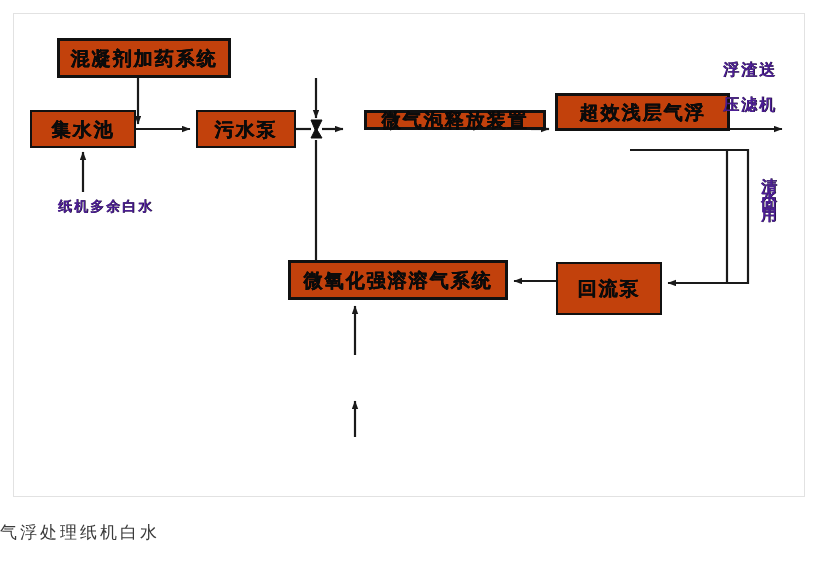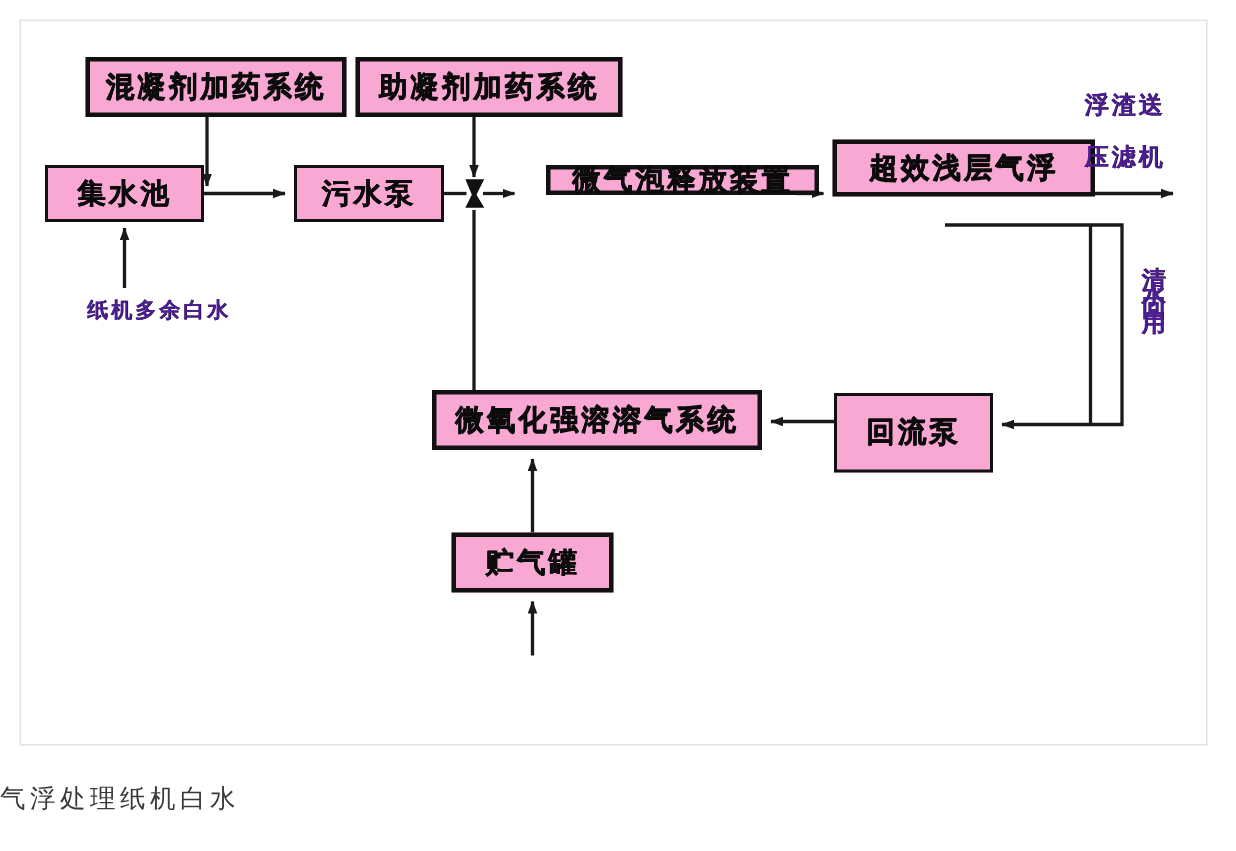--- a/index.html
+++ b/index.html
@@ -30,21 +30,21 @@
     height: 484px;
     border: 1px solid #e2e2e2;
     box-sizing: border-box;
     background: #ffffff;
   }
   
   .node {
     position: absolute;
     box-sizing: border-box;
     border: 3px solid #111111;
-    background: #f9a8d4;
+    background: #c2410c;
     display: flex;
     align-items: center;
     justify-content: center;
     color: #0b0b0b;
     font-weight: 700;
     letter-spacing: 2px;
     white-space: nowrap;
     text-shadow: 0.4px 0 0 #0b0b0b, 0 0.4px 0 #0b0b0b;
   }
   .node.thin { border-width: 2px; }
@@ -132,23 +132,20 @@
     <g fill="#111111" stroke="#111111">
       <path d="M311,120 L322,120 L316,132 z"></path>
       <path d="M311,138 L322,138 L316,128 z"></path>
     </g>
   </svg>
 
   <div class="node" style="left:57px;  top:38px;  width:174px; height:40px; font-size:19px;">
     <span class="lbl">混凝剂加药系统</span>
   </div>
 
-  <div class="node" style="left:237px; top:38px;  width:178px; height:40px; font-size:19px;">
-    <span class="lbl">助凝剂加药系统</span>
-  </div>
 
   <div class="node thin" style="left:30px;  top:110px; width:106px; height:38px; font-size:19px;">
     <span class="lbl">集水池</span>
   </div>
 
   <div class="node thin" style="left:196px; top:110px; width:100px; height:38px; font-size:19px;">
     <span class="lbl">污水泵</span>
   </div>
 
   <div class="node" style="left:364px; top:110px; width:182px; height:20px; font-size:19px;">
@@ -160,23 +157,20 @@
   </div>
 
   <div class="node" style="left:288px; top:260px; width:220px; height:40px; font-size:19px;">
     <span class="lbl">微氧化强溶溶气系统</span>
   </div>
 
   <div class="node thin" style="left:556px; top:262px; width:106px; height:53px; font-size:19px;">
     <span class="lbl">回流泵</span>
   </div>
 
-  <div class="node" style="left:301px; top:355px; width:108px; height:40px; font-size:19px;">
-    <span class="lbl">贮气罐</span>
-  </div>
 
 
   <div class="anno" style="left:58px;  top:198px; font-size:14px;">纸机多余白水</div>
 
   <div class="anno" style="left:723px; top:60px;  font-size:16px;">浮渣送</div>
 
   <div class="anno" style="left:723px; top:95px;  font-size:16px;text-align:center;">压滤机</div>
 
   <div class="anno vert" style="left:758px; top:165px; font-size:16px;">清水回用</div>
 

